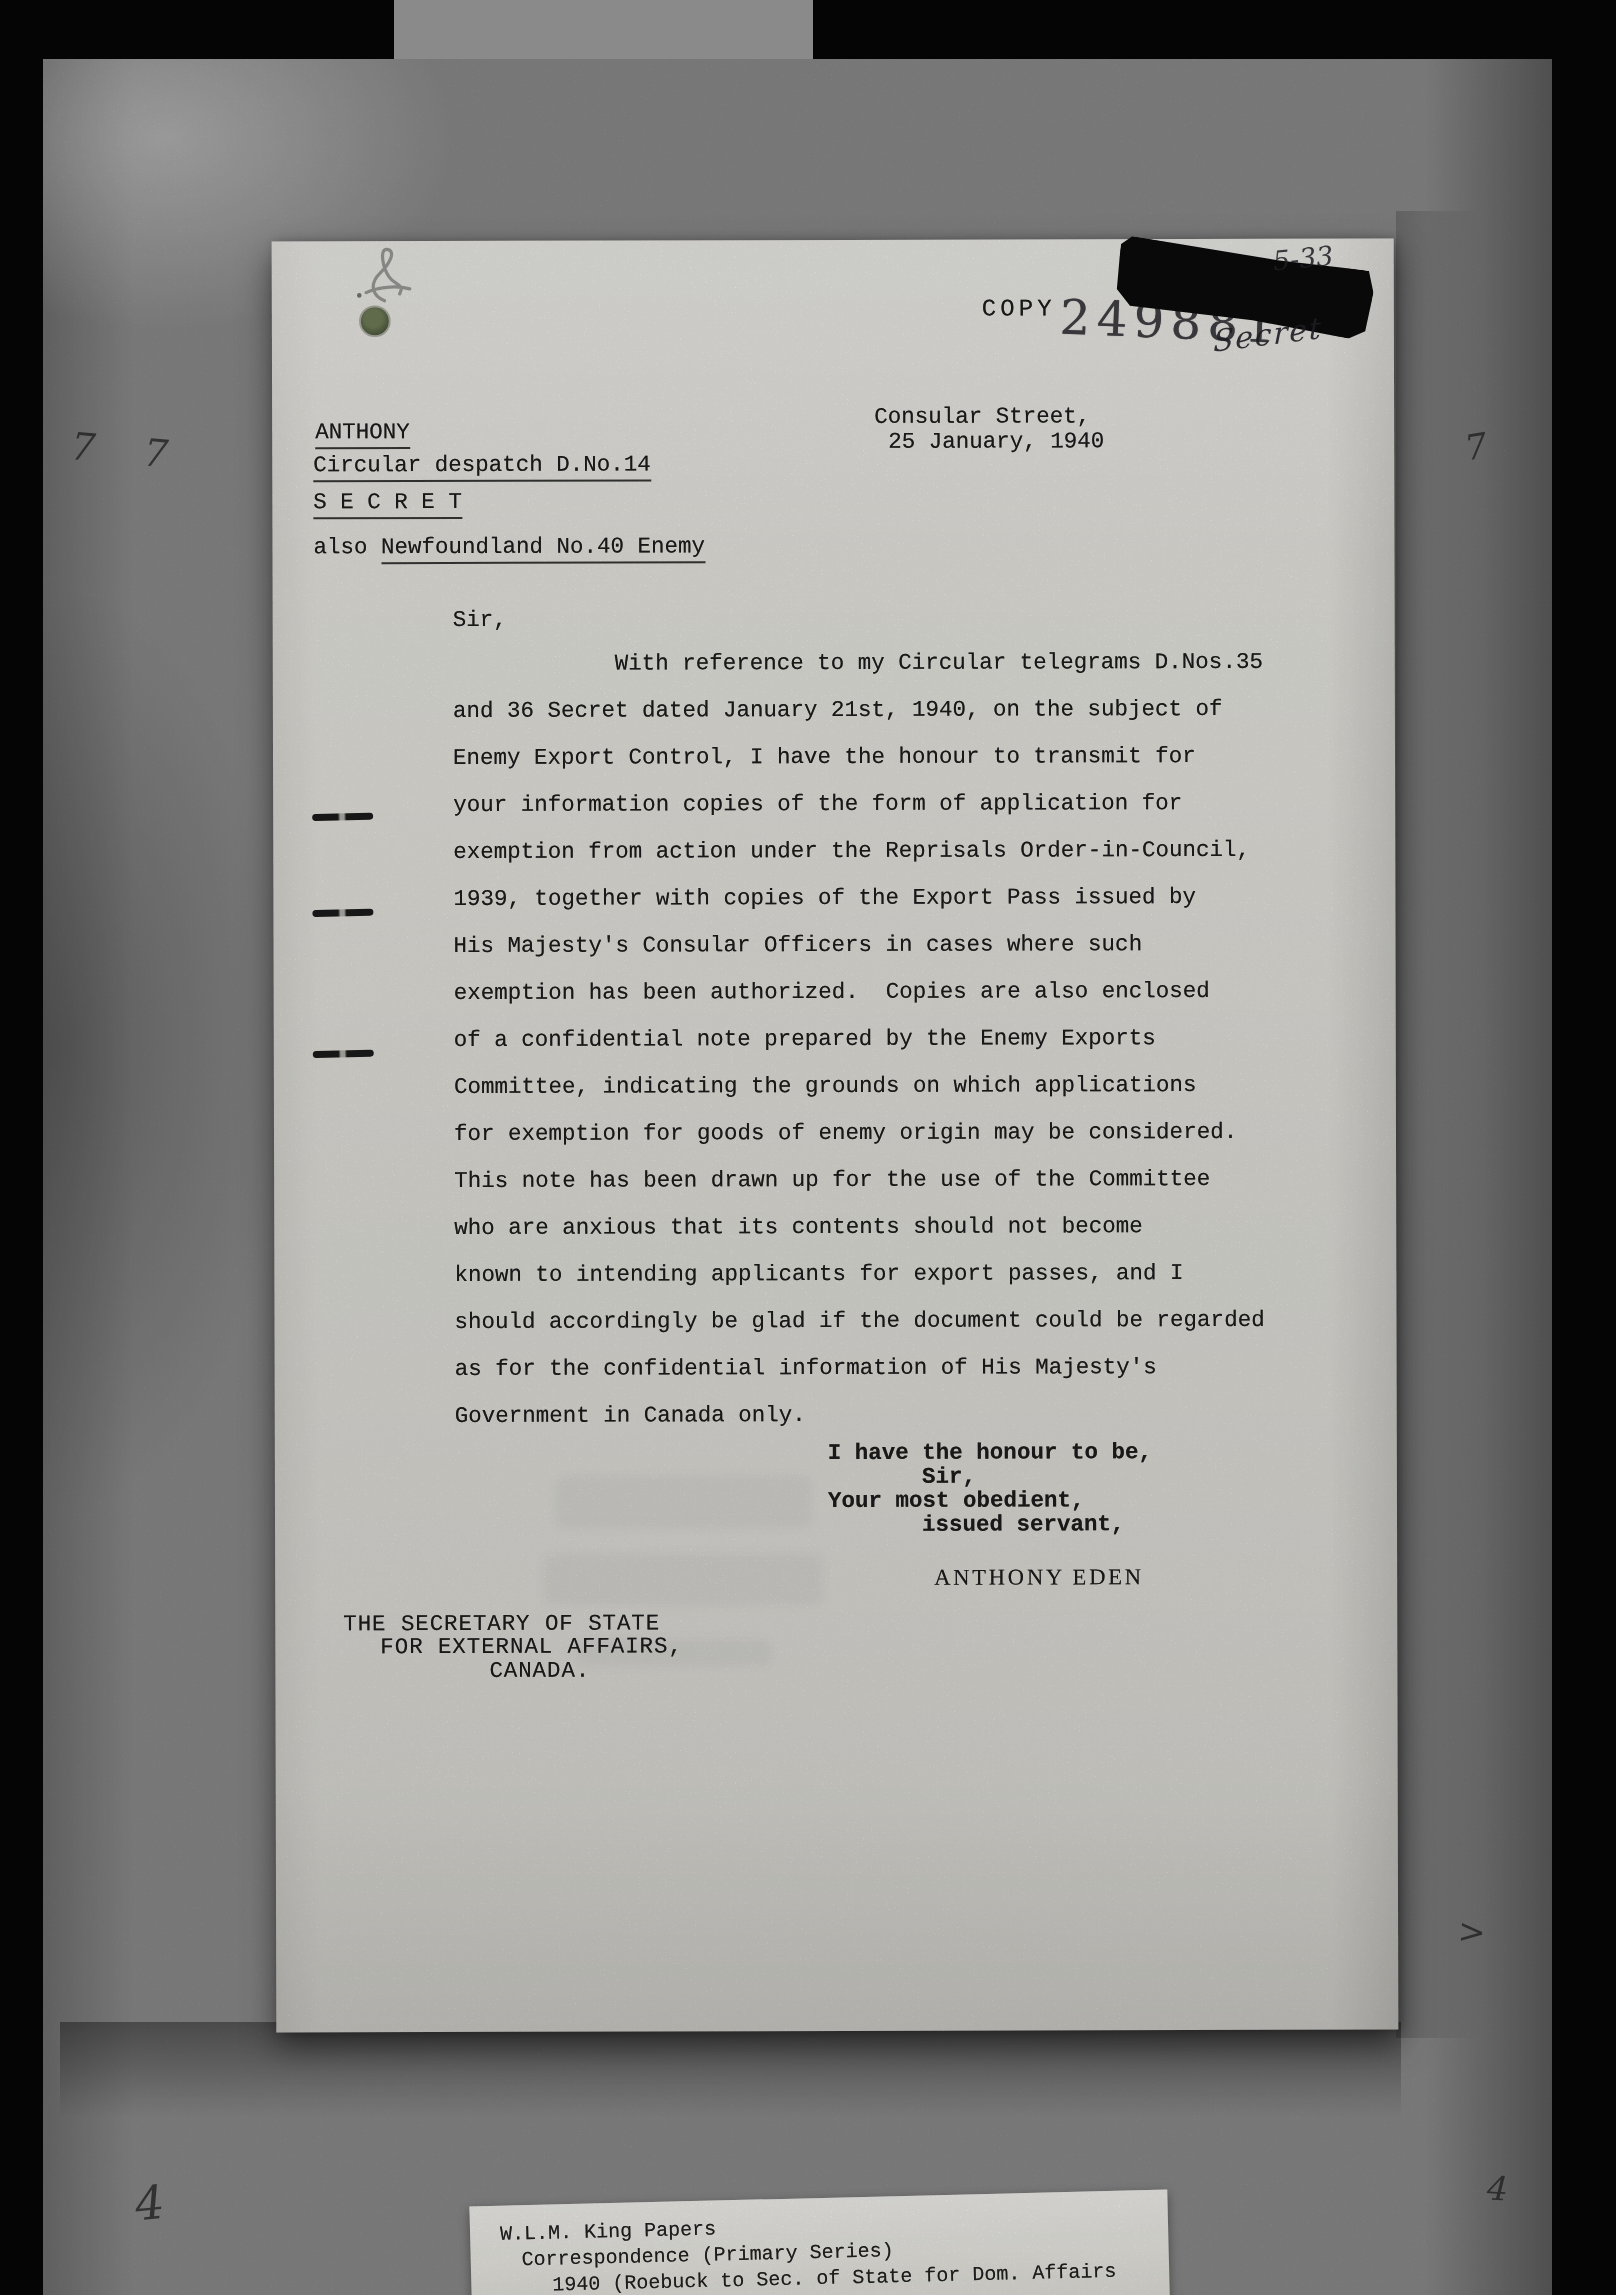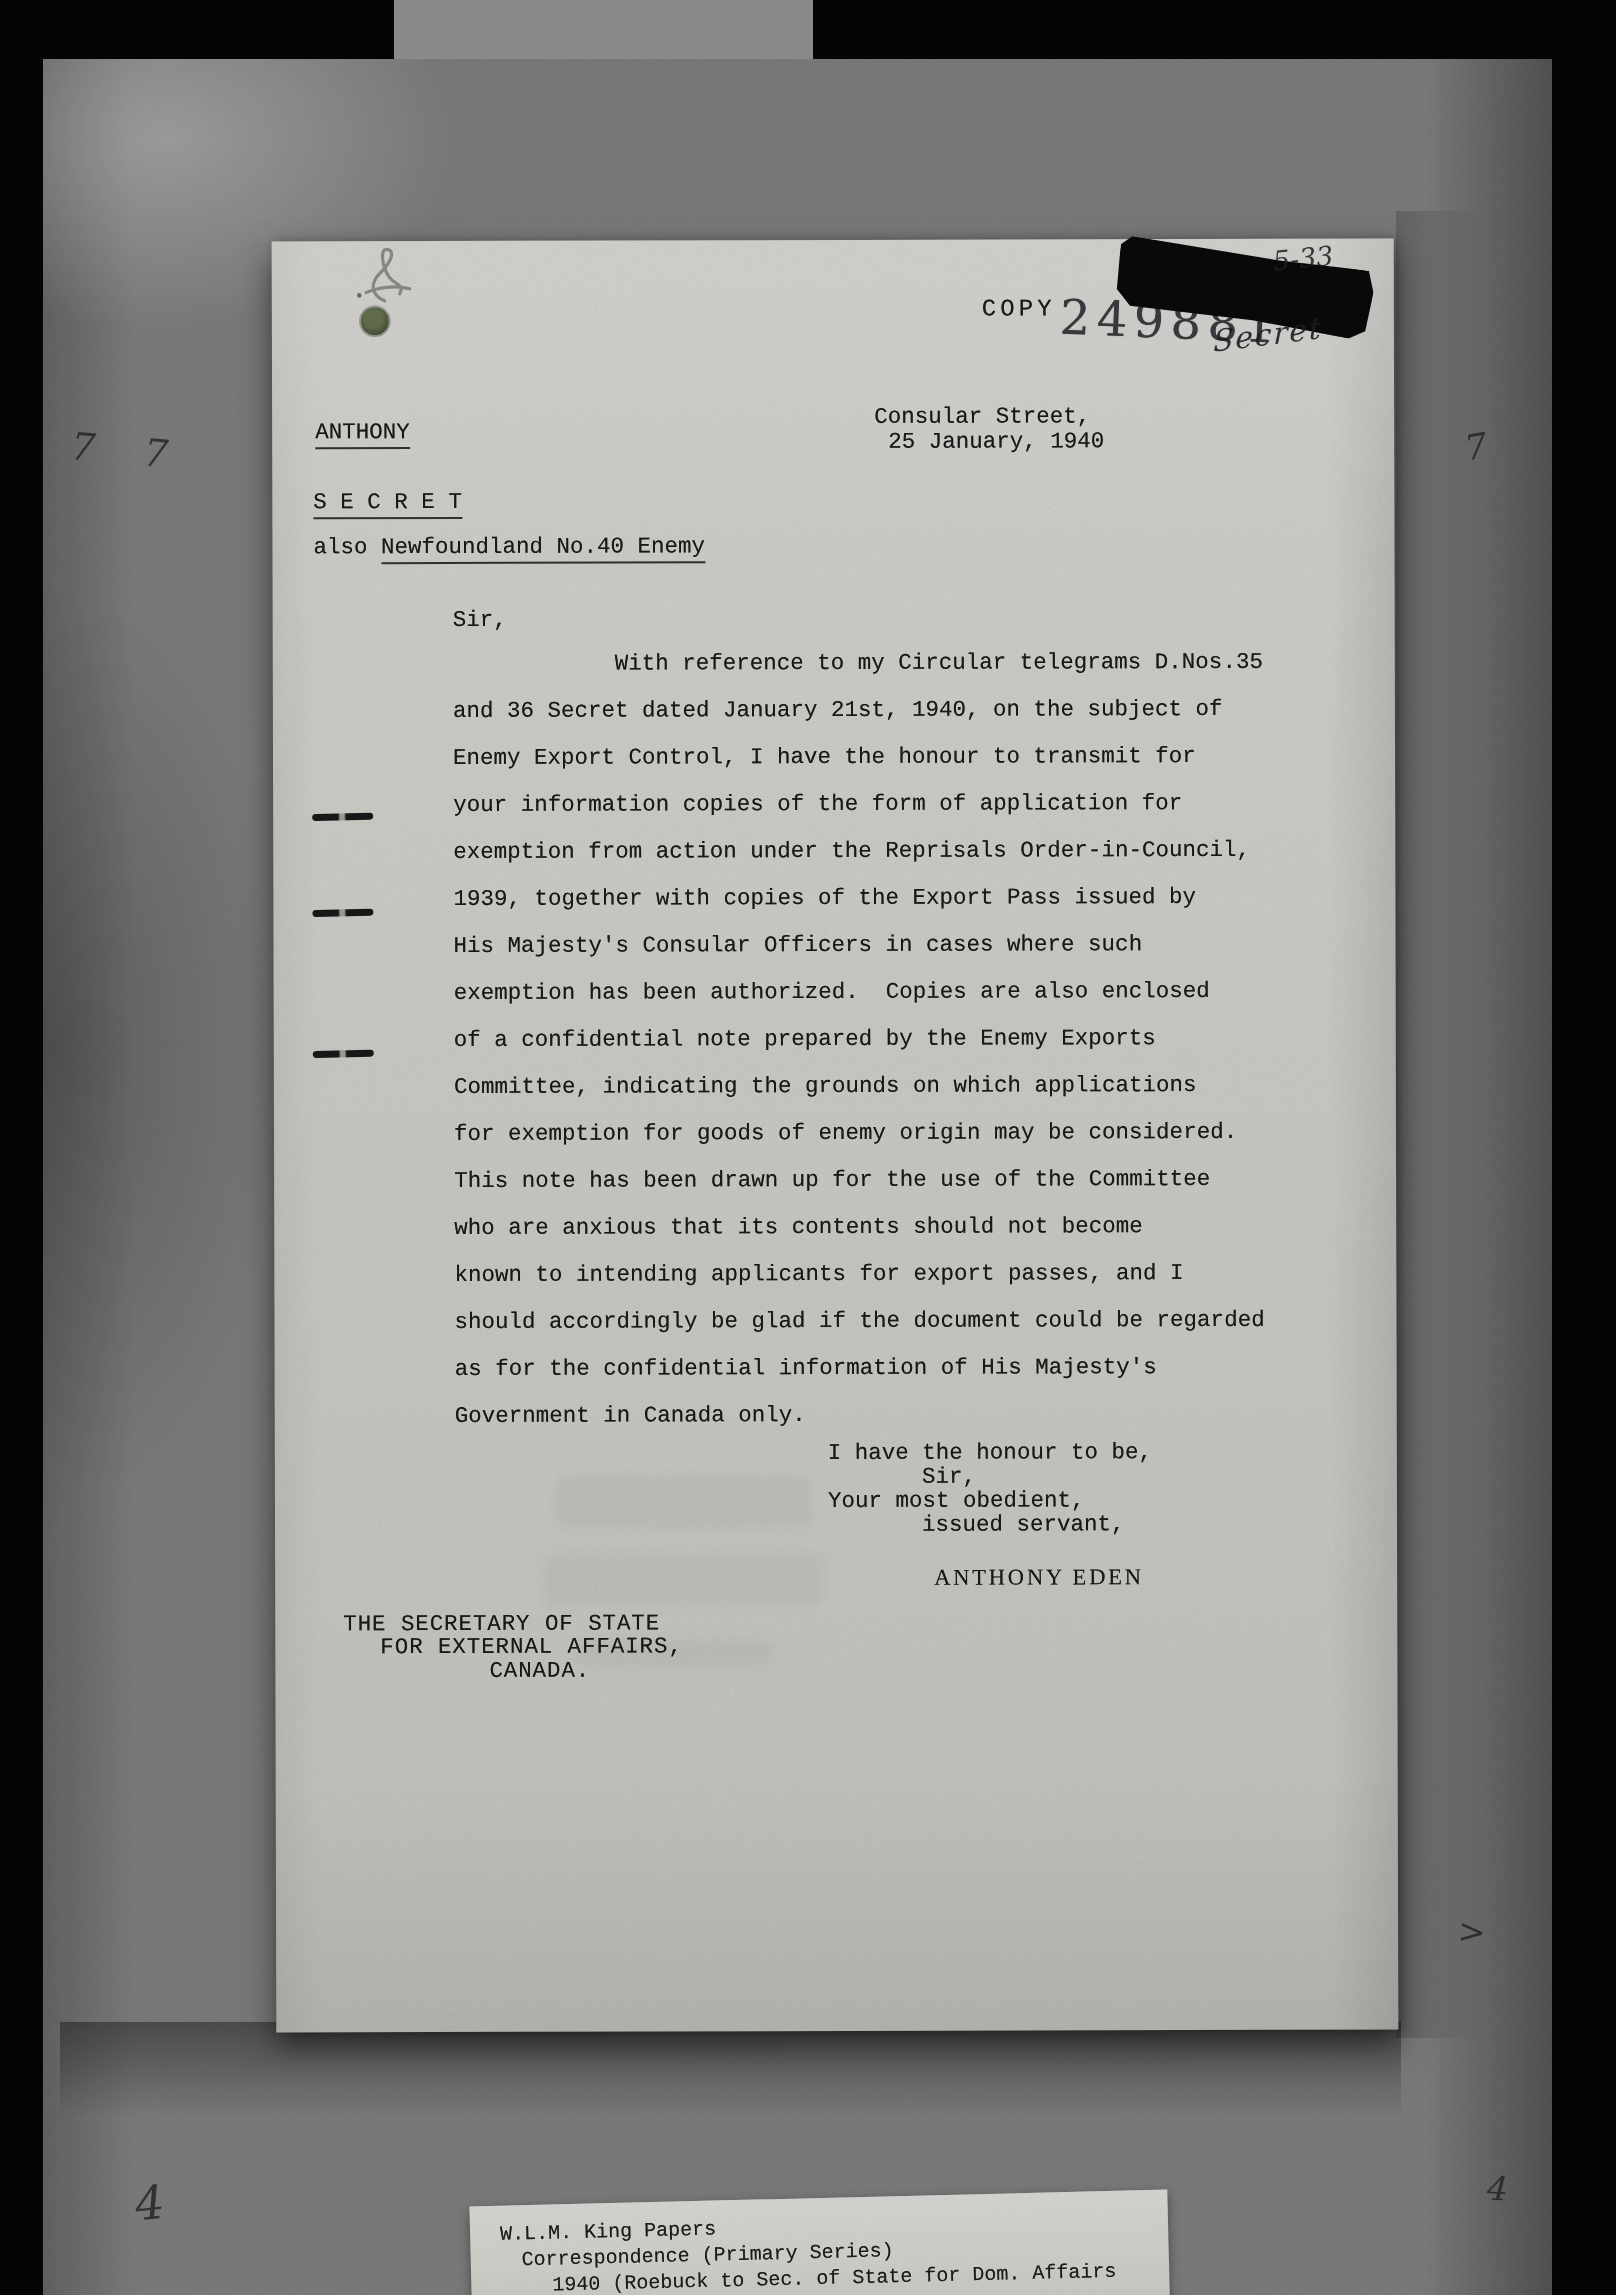--- a/index.html
+++ b/index.html
@@ -72,21 +72,21 @@
   .body-line{color:#1d1d1d;font-size:22.5px;line-height:47px;white-space:pre;
     text-shadow:0 0 0.5px rgba(15,15,15,.55);}
   .body-line.first{text-indent:162px;}
   .margin-dash{position:absolute;width:61px;height:6.9px;background:
     linear-gradient(90deg,#1c1c1c 0 42%, rgba(28,28,28,.25) 46% 52%, #1c1c1c 56% 100%);
     border-radius:3.7px;transform:rotate(-1.2deg);z-index:3;}
   .dash-1{left:39px;top:572px;}
   .dash-2{left:39px;top:668px;}
   .dash-3{left:39px;top:809px;}
   
-  .closing-block{position:absolute;left:553px;top:1201px;}
+  .closing-block{position:absolute;left:553px;top:1201px;font-weight:bold;}
   .closing-line{font-size:22.5px;line-height:24px;color:#1d1d1d;white-space:pre;
     text-shadow:0 0 0.5px rgba(15,15,15,.55);}
   .closing-line.indent{padding-left:94px;}
   .signature{left:659px;top:1314px;letter-spacing:2.8px;font-family:Liberation Serif, serif;}
   .addressee-block{position:absolute;left:68px;top:1372px;}
   .addr-line{font-size:22.5px;line-height:23.4px;color:#1d1d1d;white-space:pre;letter-spacing:0.9px;
     text-shadow:0 0 0.5px rgba(15,15,15,.55);}
   .addr-line.i1{padding-left:37px;}
   .addr-line.i2{padding-left:146px;}
   
@@ -135,20 +135,21 @@
     </svg>
     <div class="grommet"></div>
 
     <div class="tw copy-stamp">COPY</div>
     <div class="folio-stamp">249881</div>
     <div class="tape-redaction"></div>
     <div class="hand file-number">5-33</div>
     <div class="hand secret-script">Secret</div>
 
     <div class="tw h-country"><span class="u">ANTHONY</span></div>
+    <div class="tw h-despatch"><span class="u">Circular despatch D.No.14</span></div>
     <div class="tw h-class"><span class="u">S E C R E T</span></div>
     <div class="tw h-also"><span>also </span><span class="u">Newfoundland No.40 Enemy</span></div>
 
     <div class="tw dateline-place">Consular Street,</div>
     <div class="tw dateline-date">25 January, 1940</div>
 
     <div class="tw salutation">Sir,</div>
 
     <div class="body-block">
       <div class="body-line first">With reference to my Circular telegrams D.Nos.35</div>

